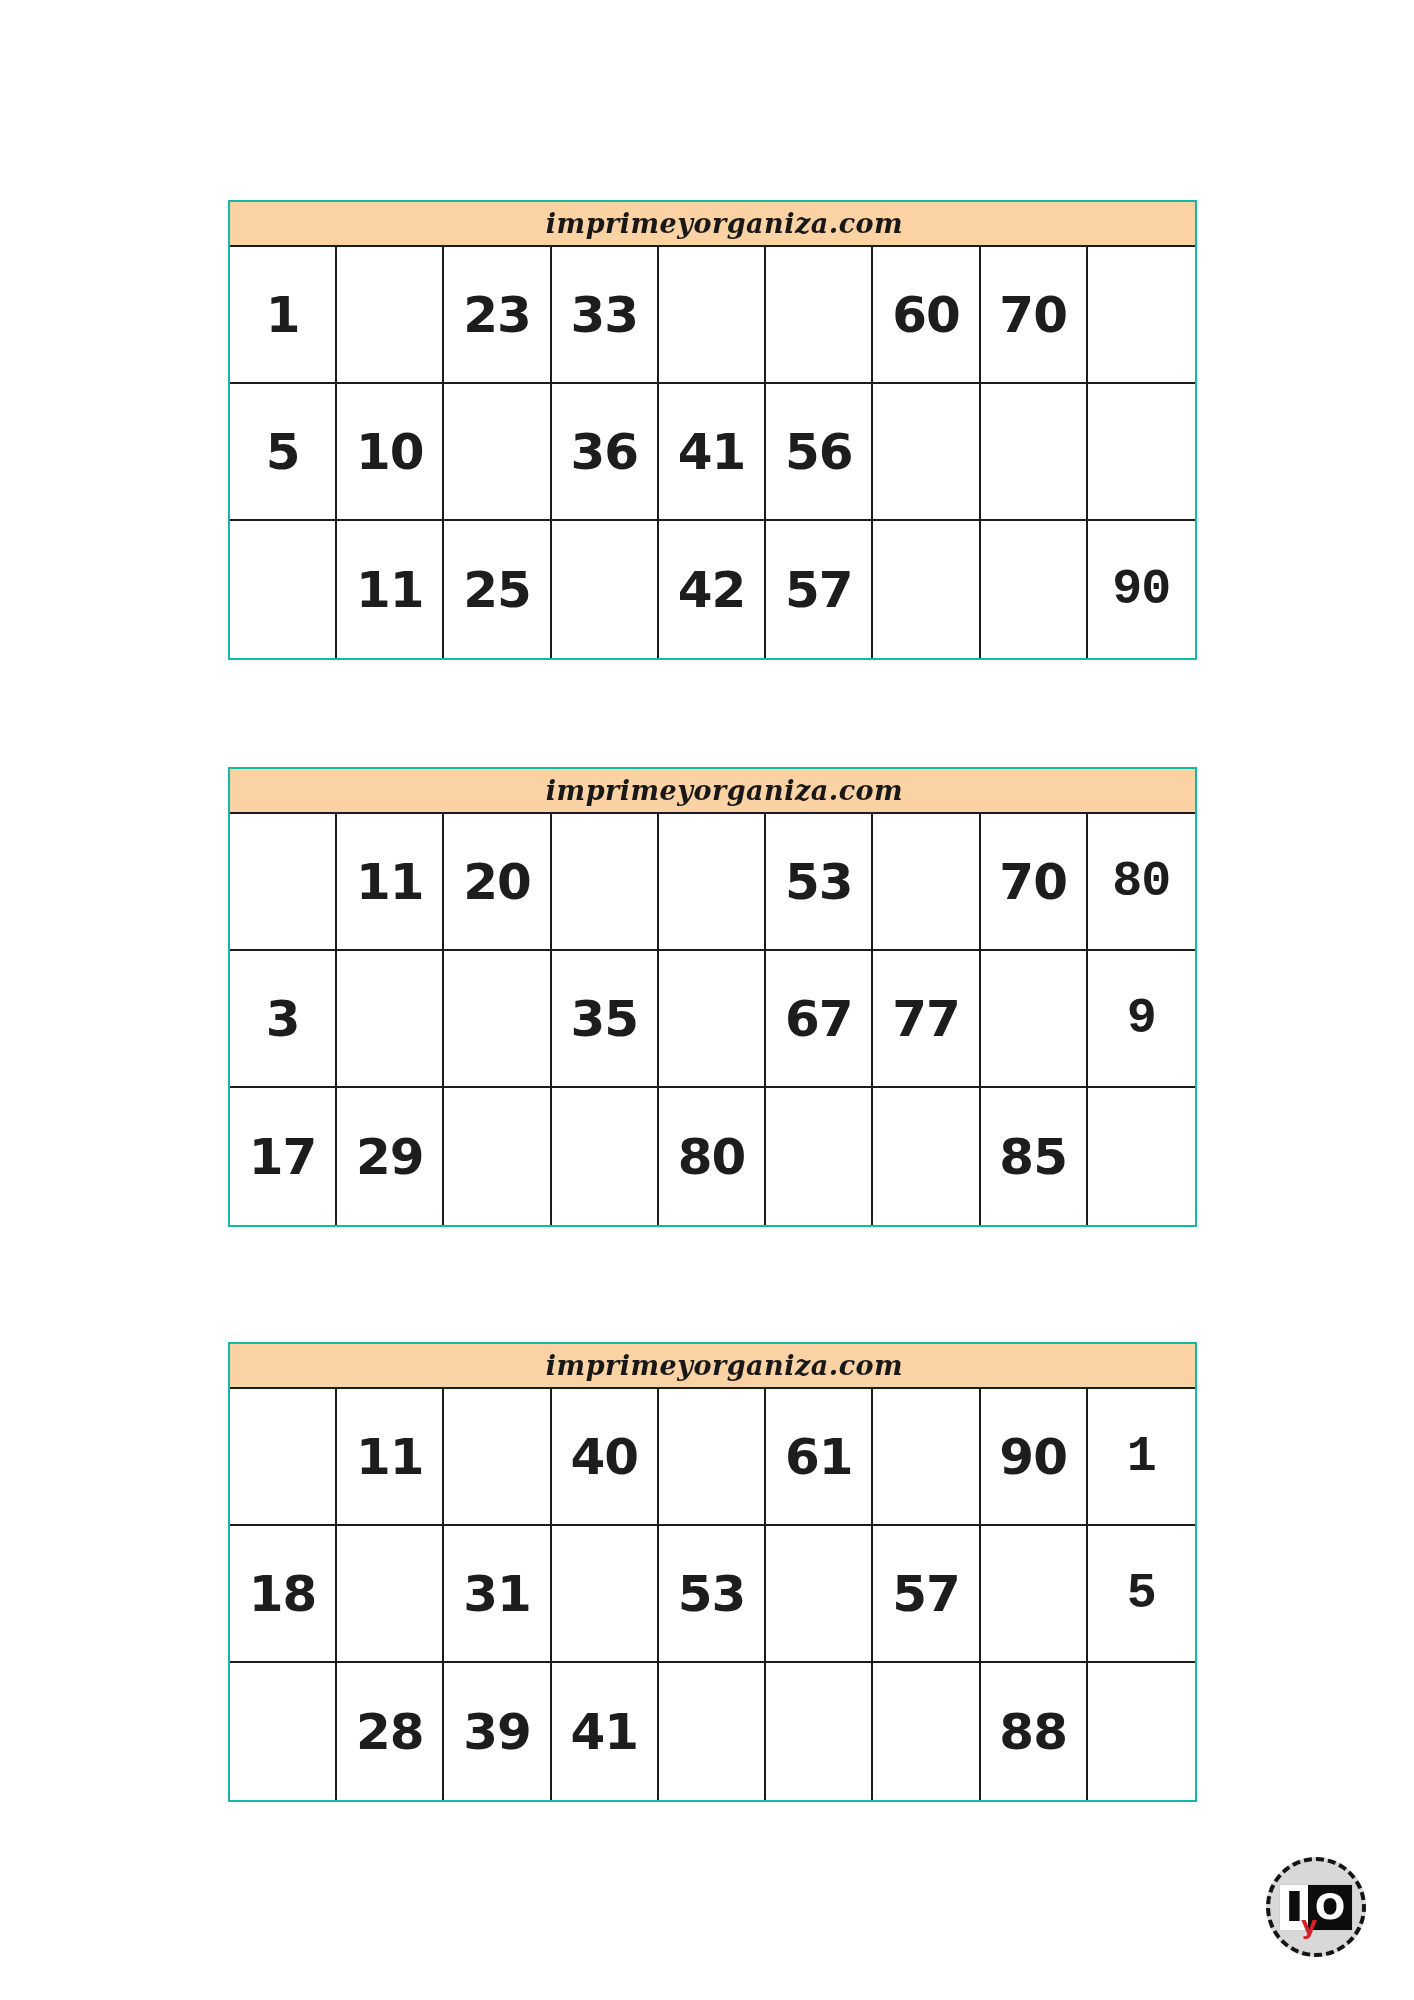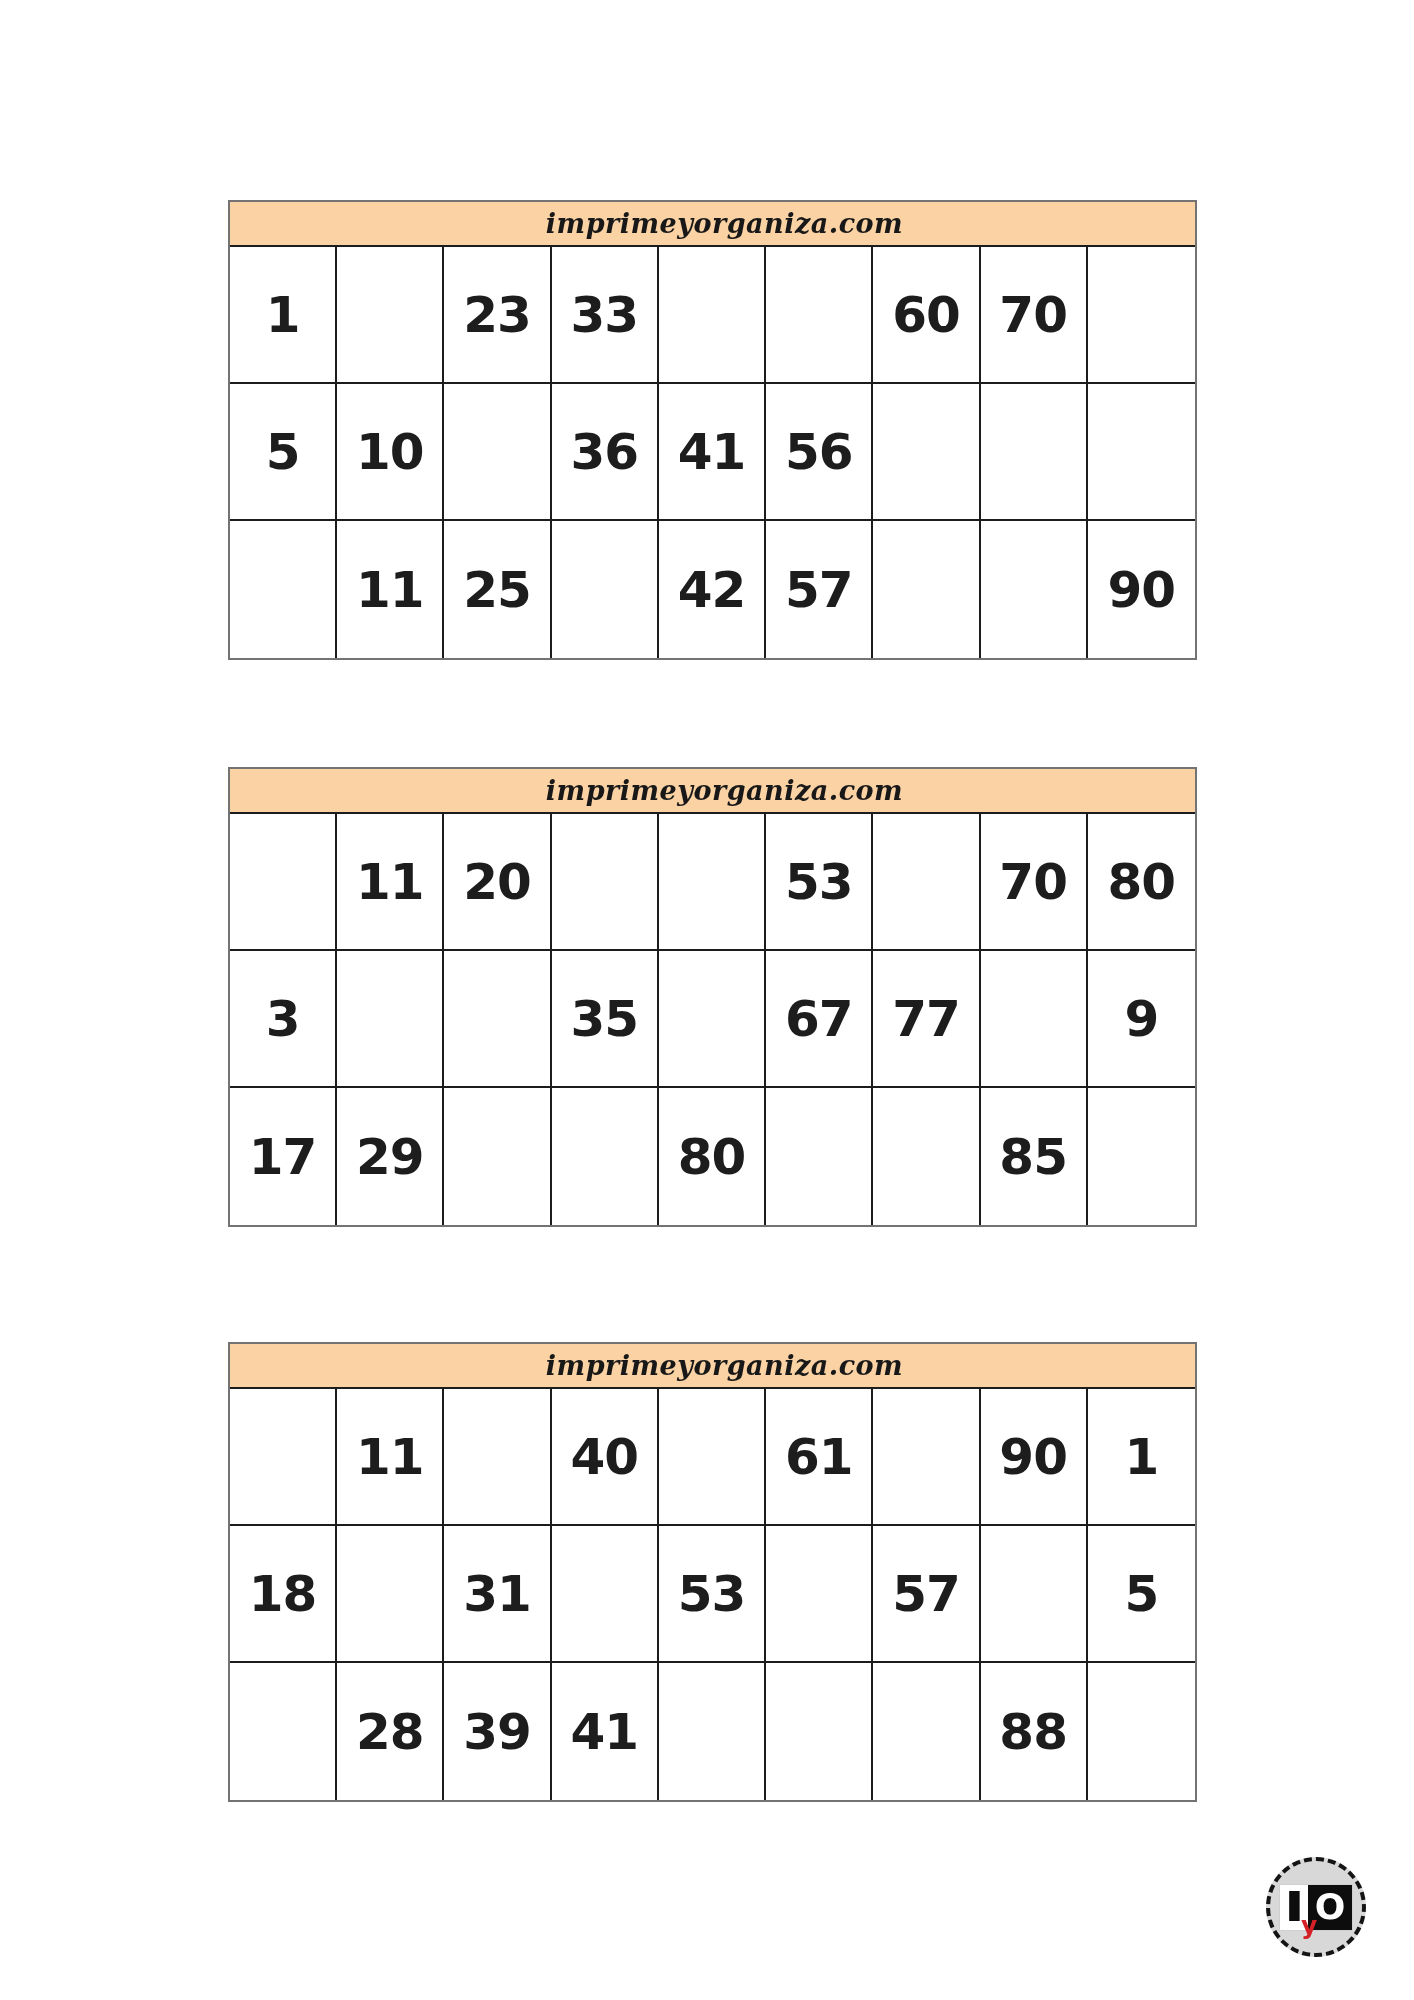--- a/index.html
+++ b/index.html
@@ -9,21 +9,21 @@
     background: #ffffff;
     font-family: "DejaVu Sans", sans-serif;
     position: relative;
     overflow: hidden;
   }
   .card {
     position: absolute;
     left: 228px;
     width: 969px;
     background: #ffffff;
-    border: 2px solid #737373;
+    border: 2px solid #14b8a6;
   }
   .card-1 { top: 200px; }
   .card-2 { top: 767px; }
   .card-3 { top: 1342px; }
   .band {
     height: 45px;
     background: #fbd2a4;
     border-bottom: 2px solid #1c1c1c;
     display: flex;
     align-items: center;
@@ -47,21 +47,21 @@
     border-right: 2px solid #1c1c1c;
     border-bottom: 2px solid #1c1c1c;
     display: flex;
     align-items: center;
     justify-content: center;
     font-size: 50px;
     font-weight: bold;
     color: #1d1d1d;
     letter-spacing: -1px;
   }
-  .cell:nth-child(9n) { border-right: none; }
+  .cell:nth-child(9n) { border-right: none; font-family: Liberation Mono, monospace; }
   .cell:nth-child(n+19) { border-bottom: none; }
 
   .logo {
     position: absolute;
     left: 1266px;
     top: 1857px;
     width: 100px;
     height: 100px;
     border-radius: 50%;
     border: 4px dashed #141414;

